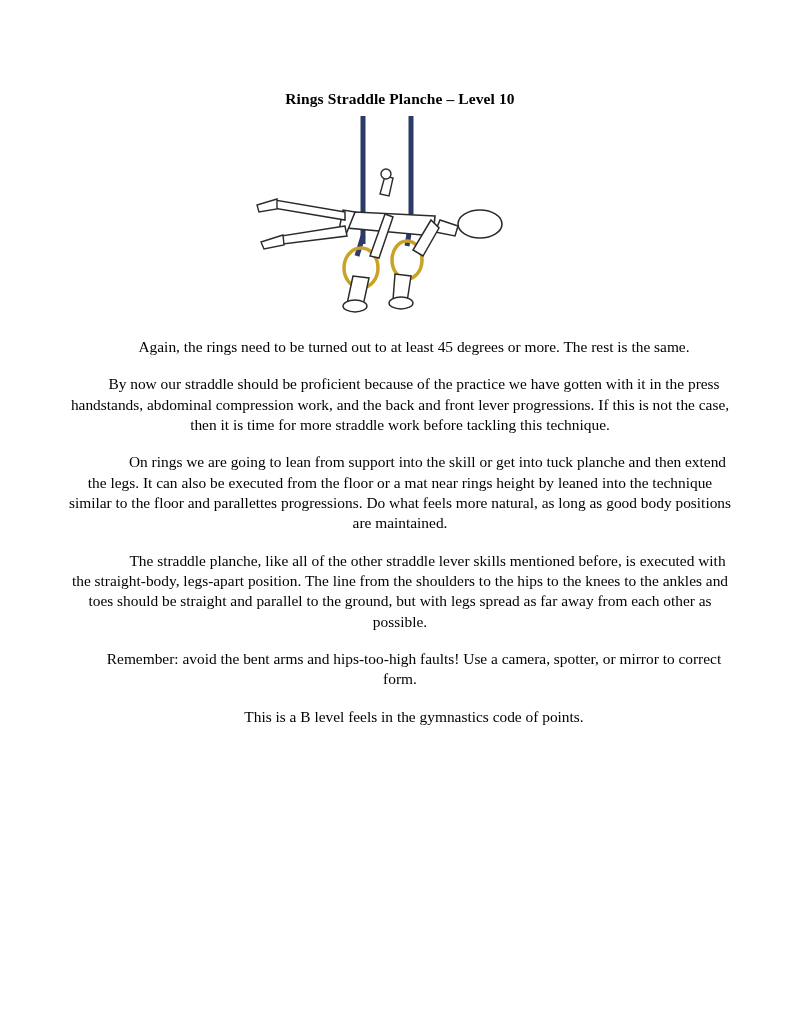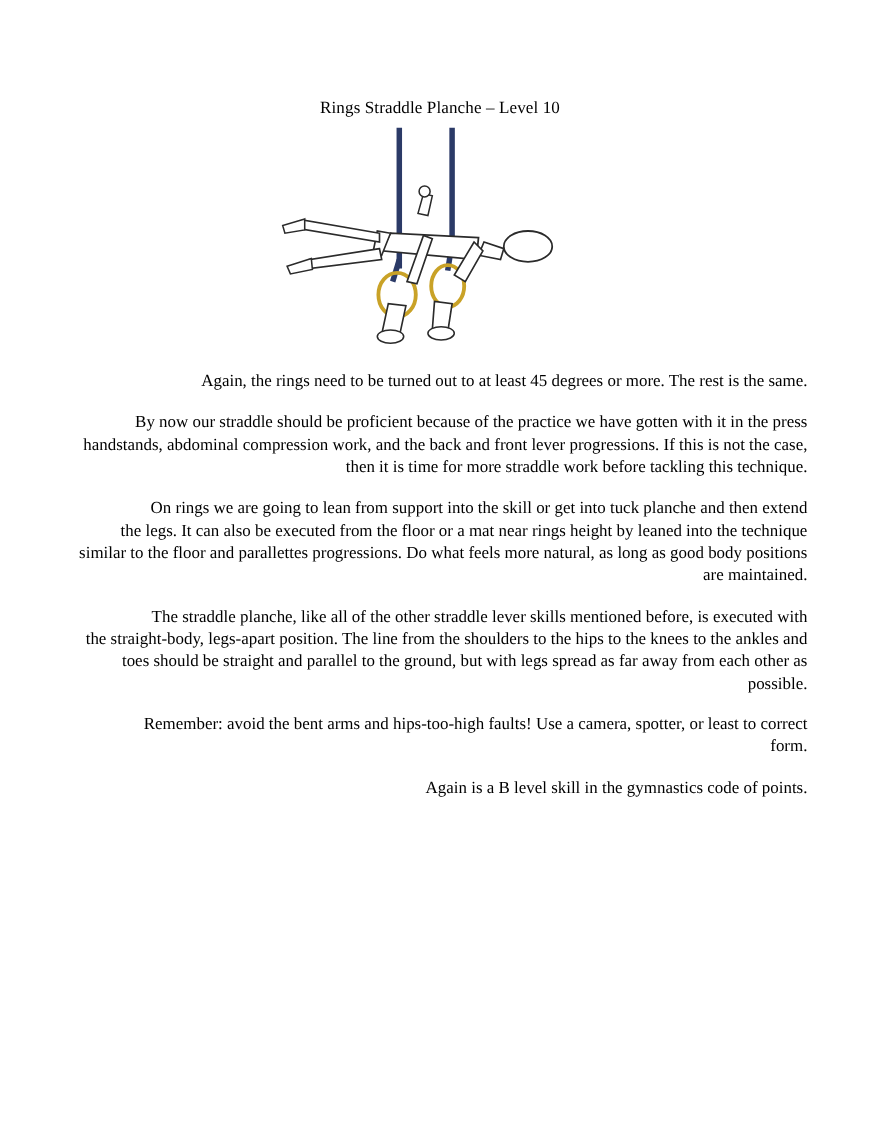--- a/index.html
+++ b/index.html
@@ -19,21 +19,21 @@
     position: relative;
     width: 800px;
     height: 1035px;
     background: #ffffff;
     box-sizing: border-box;
     padding: 0;
   }
   .doc-title {
     text-align: center;
     font-size: 15.5px;
-    font-weight: normal;
+    font-weight: bold;
     margin: 0;
     padding-top: 90px;
     letter-spacing: 0.1px;
   }
   .figure-wrap {
     width: 100%;
     text-align: center;
     margin-top: 8px;
     height: 205px;
   }
@@ -42,21 +42,21 @@
     margin: 0 auto;
   }
   .body-copy {
     padding: 0 66px 0 66px;
     margin-top: 16px;
   }
   .body-copy p {
     font-size: 15.4px;
     line-height: 1.32;
     margin: 0 0 17px 0;
-    text-align: right;
+    text-align: center;
   }
   .indent-sm { text-indent: 28px; }
   .indent-lg { text-indent: 55px; }
   .footer-mark {
     position: absolute;
     bottom: 8px;
     left: 0;
     width: 100%;
     text-align: center;
     font-size: 12px;
@@ -107,18 +107,18 @@
       <ellipse cx="120" cy="190" rx="12" ry="6" fill="#ffffff" stroke="#2b2b2b" stroke-width="1.4"></ellipse>
       <ellipse cx="166" cy="187" rx="12" ry="6" fill="#ffffff" stroke="#2b2b2b" stroke-width="1.4"></ellipse>
     </svg>
   </div>
 
   <div class="body-copy">
     <p class="indent-sm">Again, the rings need to be turned out to at least 45 degrees or more. The rest is the same.</p>
     <p class="indent-sm">By now our straddle should be proficient because of the practice we have gotten with it in the press handstands, abdominal compression work, and the back and front lever progressions. If this is not the case, then it is time for more straddle work before tackling this technique.</p>
     <p class="indent-lg">On rings we are going to lean from support into the skill or get into tuck planche and then extend the legs. It can also be executed from the floor or a mat near rings height by leaned into the technique similar to the floor and parallettes progressions. Do what feels more natural, as long as good body positions are maintained.</p>
     <p class="indent-lg">The straddle planche, like all of the other straddle lever skills mentioned before, is executed with the straight-body, legs-apart position. The line from the shoulders to the hips to the knees to the ankles and toes should be straight and parallel to the ground, but with legs spread as far away from each other as possible.</p>
-    <p class="indent-sm">Remember: avoid the bent arms and hips-too-high faults! Use a camera, spotter, or least to correct form.</p>
-    <p class="indent-sm">Again is a B level skill in the gymnastics code of points.</p>
+    <p class="indent-sm">Remember: avoid the bent arms and hips-too-high faults! Use a camera, spotter, or mirror to correct form.</p>
+    <p class="indent-sm">This is a B level feels in the gymnastics code of points.</p>
   </div>
 
   <div class="footer-mark"></div>
 </div>
 
 </body></html>

